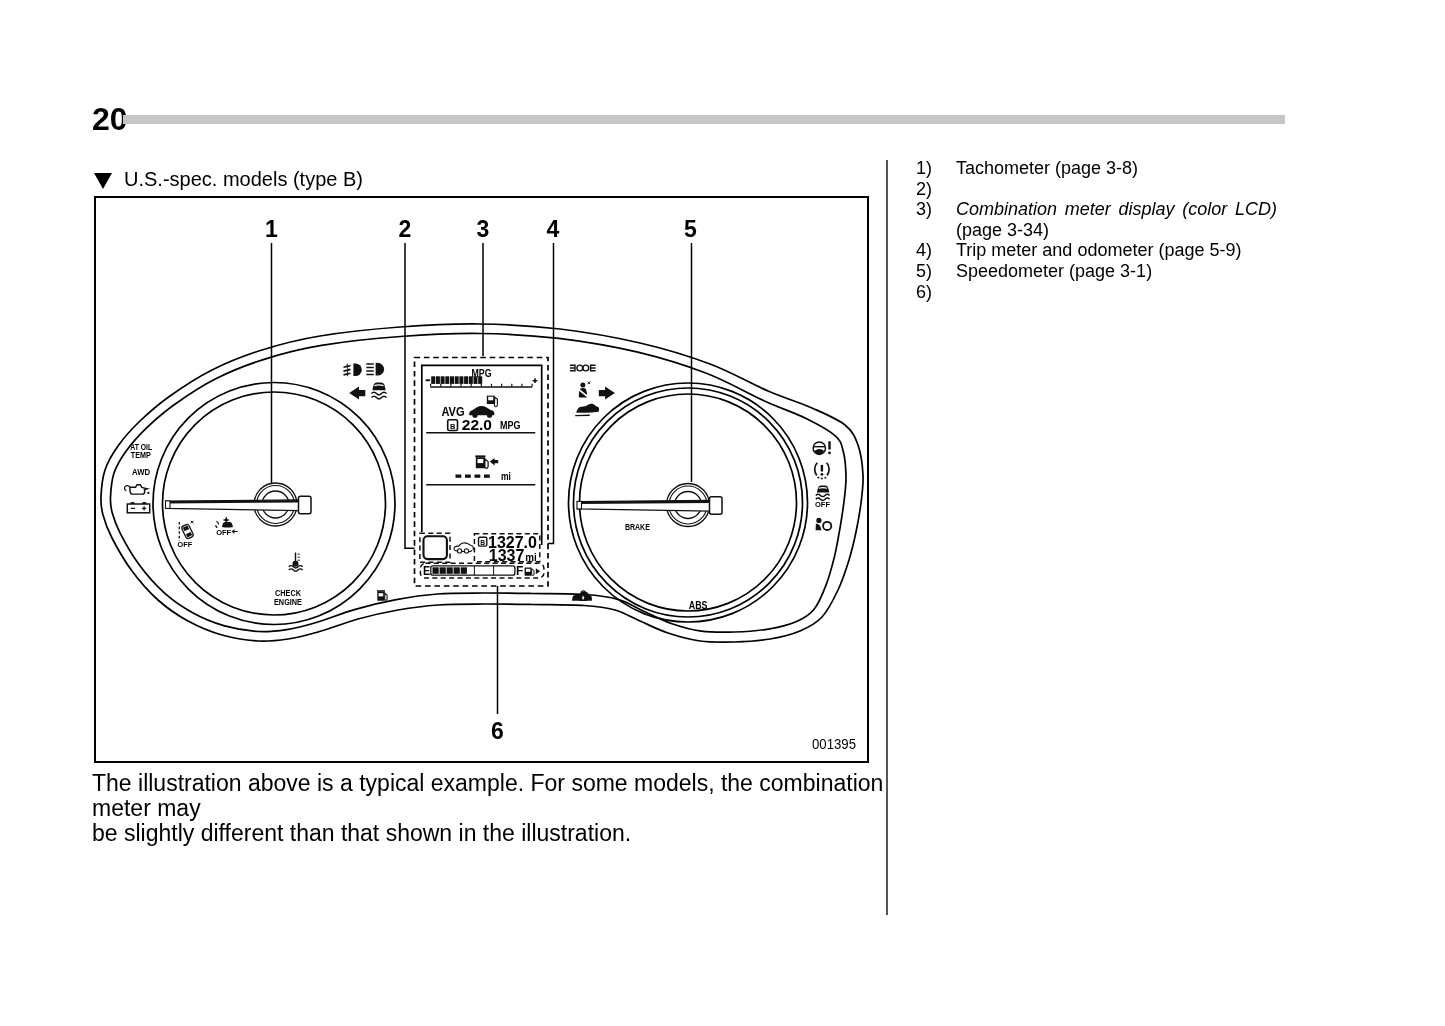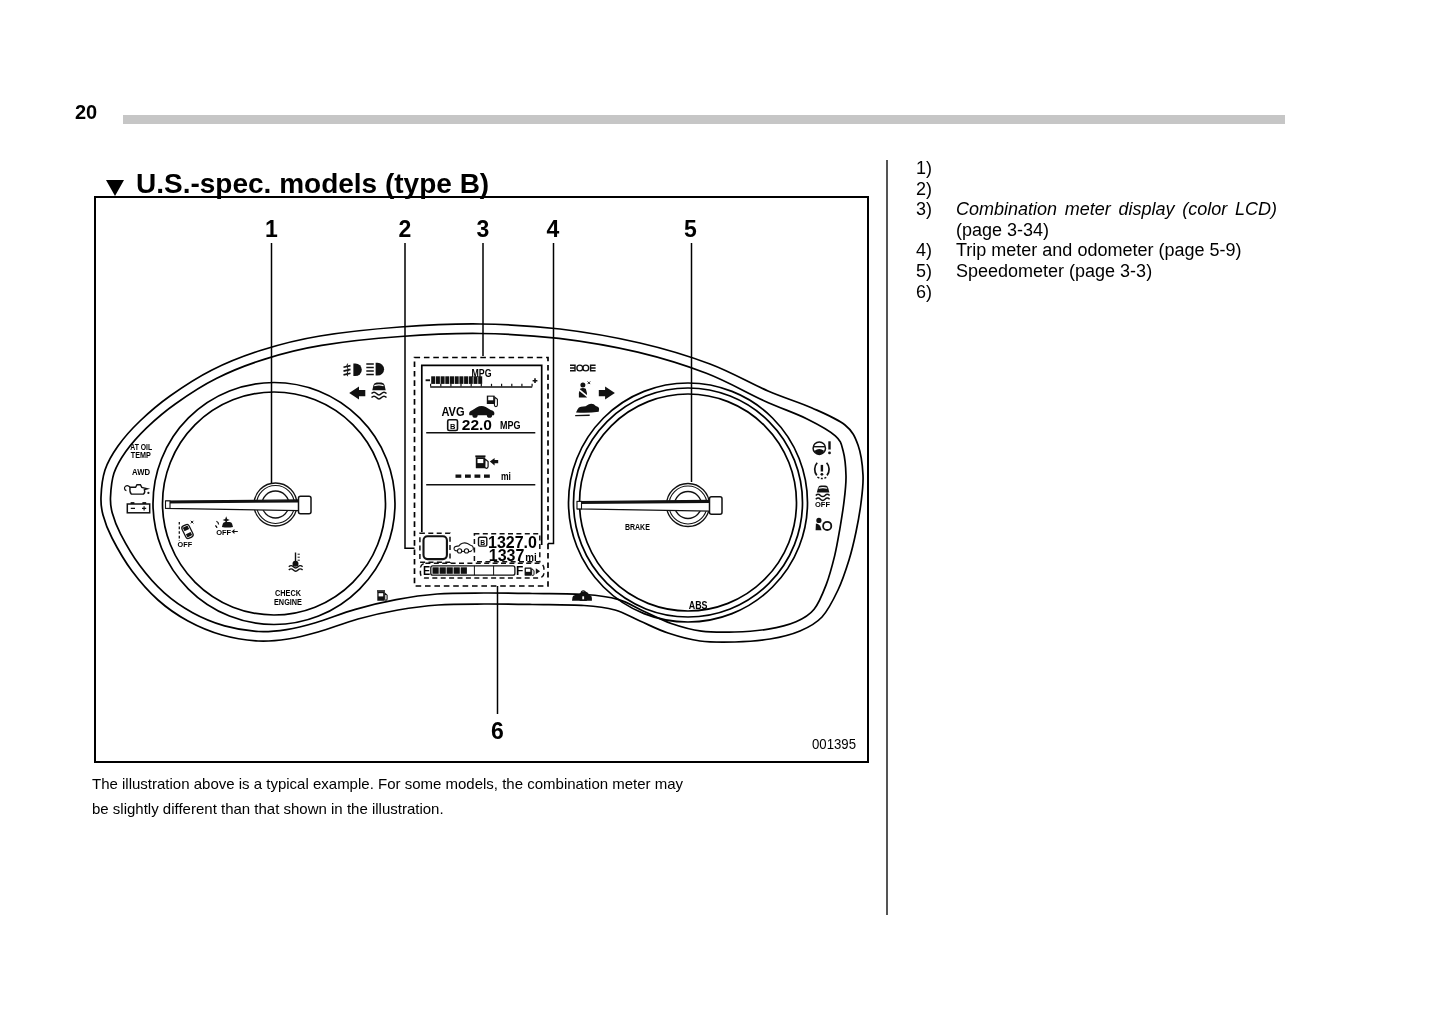--- a/index.html
+++ b/index.html
@@ -1,23 +1,23 @@
 <!DOCTYPE html>
 <html><head>
 <meta charset="utf-8">
 <style>
 html,body{margin:0;padding:0;background:#fff;}
 *{-webkit-font-smoothing:antialiased;}
 body{width:1445px;height:1026px;position:relative;font-family:"Liberation Sans",sans-serif;color:#000;filter:grayscale(1);}
-.pgnum{position:absolute;left:75px;top:101px;font-size:20px;font-weight:bold;letter-spacing:0px;}
+.pgnum{position:absolute;left:92px;top:101px;font-size:32px;font-weight:bold;letter-spacing:0px;}
 .graybar{position:absolute;left:123px;top:115px;width:1162px;height:9px;background:#c6c6c6;}
-.hd{position:absolute;left:106px;top:168px;font-size:28px;font-weight:bold;}
+.hd{position:absolute;left:94px;top:168px;font-size:20px;font-weight:normal;}
 .hd .tri{display:inline-block;width:0;height:0;border-left:9.5px solid transparent;border-right:9.5px solid transparent;border-top:16.5px solid #000;margin-right:12px;vertical-align:-2.5px;}
 .figbox{position:absolute;left:94px;top:196px;width:771px;height:563px;border:2.3px solid #000;}
-.caption{position:absolute;left:92px;top:771px;width:810px;font-size:15px;line-height:25.2px;}
+.caption{position:absolute;left:92px;top:771px;width:810px;font-size:23px;line-height:25.2px;}
 .vline{position:absolute;left:886px;top:160px;width:2px;height:755px;background:#555;}
 .list{position:absolute;left:916px;top:158px;width:361px;font-size:18px;line-height:20.6px;}
 .list .row{display:flex;}
 .list .n{width:40px;flex:0 0 40px;}
 .list .t{flex:1;}
 .just{text-align:justify;text-align-last:justify;}
 </style>
 </head>
 <body>
 <div class="pgnum">20</div>
@@ -248,32 +248,33 @@
 <rect x="582.3" y="596.3" width="1.8" height="3" fill="#fff"></rect>
 </g>
 <text x="812" y="749" font-size="14px" textLength="44" lengthAdjust="spacingAndGlyphs" font-family="Liberation Sans, sans-serif" fill="#000">001395</text>
 
 </svg>
 <div class="caption">The illustration above is a typical example. For some models, the combination meter may<br>be slightly different than that shown in the illustration.</div>
 <div class="vline"></div>
 <div class="list">
 <div class="row">
       <div class="n">1)</div>
+      <div class="t">Tachometer (page 3-8)</div>
     </div>
 <div class="row">
       <div class="n">2)</div>
     </div>
 <div class="row">
       <div class="n">3)</div>
       <div class="t"><span class="just" style="display:block;font-style:italic;">Combination meter display (color LCD)</span>(page 3-34)</div>
     </div>
 <div class="row">
       <div class="n">4)</div>
       <div class="t">Trip meter and odometer (page 5-9)</div>
     </div>
 <div class="row">
       <div class="n">5)</div>
-      <div class="t">Speedometer (page 3-3)</div>
+      <div class="t">Speedometer (page 3-1)</div>
     </div>
 <div class="row">
       <div class="n">6)</div>
     </div>
 </div>
 
 </body></html>

